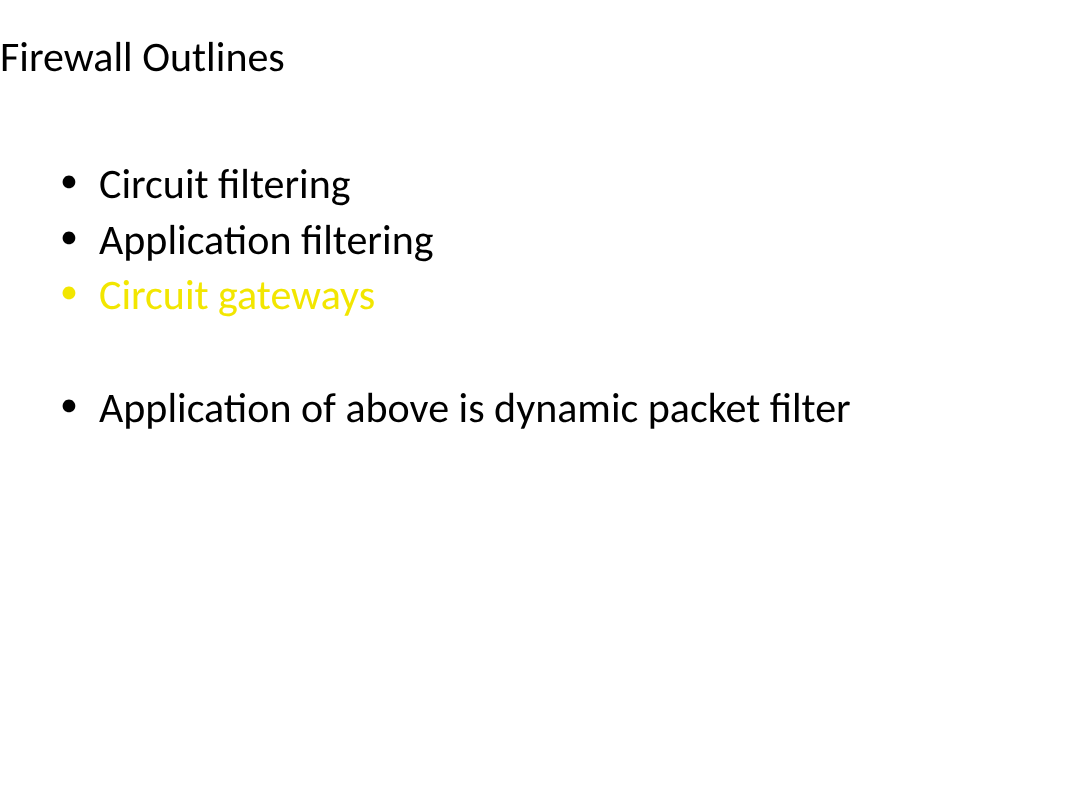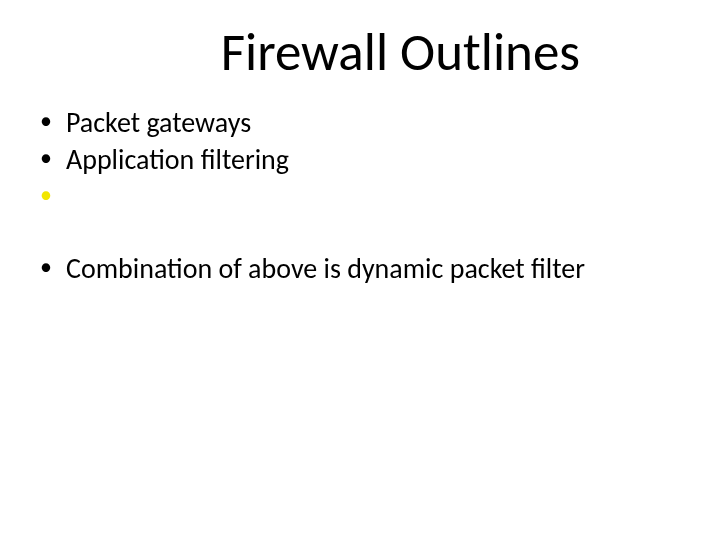--- a/index.html
+++ b/index.html
@@ -16,22 +16,22 @@
     width: 720px;
     height: 540px;
     position: relative;
     box-sizing: border-box;
   }
   .title {
     position: absolute;
     top: 20px;
     left: 0;
     width: 580px;
-    text-align: right;
-    font-size: 53px;
+    text-align: left;
+    font-size: 28px;
     font-weight: 400;
     color: #000;
   }
   .body {
     position: absolute;
     top: 105px;
     left: 40px;
     right: 40px;
   }
   .item {
@@ -58,33 +58,34 @@
 <body>
 
 <div class="slide">
 
   <div class="title">Firewall Outlines</div>
 
   <div class="body">
 
     <div class="item">
       <span class="bullet">•</span>
-      <span class="text">Packet gateways</span>
+      <span class="text">Circuit filtering</span>
     </div>
 
     <div class="item">
       <span class="bullet">•</span>
       <span class="text">Application filtering</span>
     </div>
 
     <div class="item yellow">
       <span class="bullet">•</span>
+      <span class="text">Circuit gateways</span>
     </div>
 
     <div class="gap"></div>
 
     <div class="item">
       <span class="bullet">•</span>
-      <span class="text">Combination of above is dynamic packet filter</span>
+      <span class="text">Application of above is dynamic packet filter</span>
     </div>
 
   </div>
 </div>
 
 </body></html>

